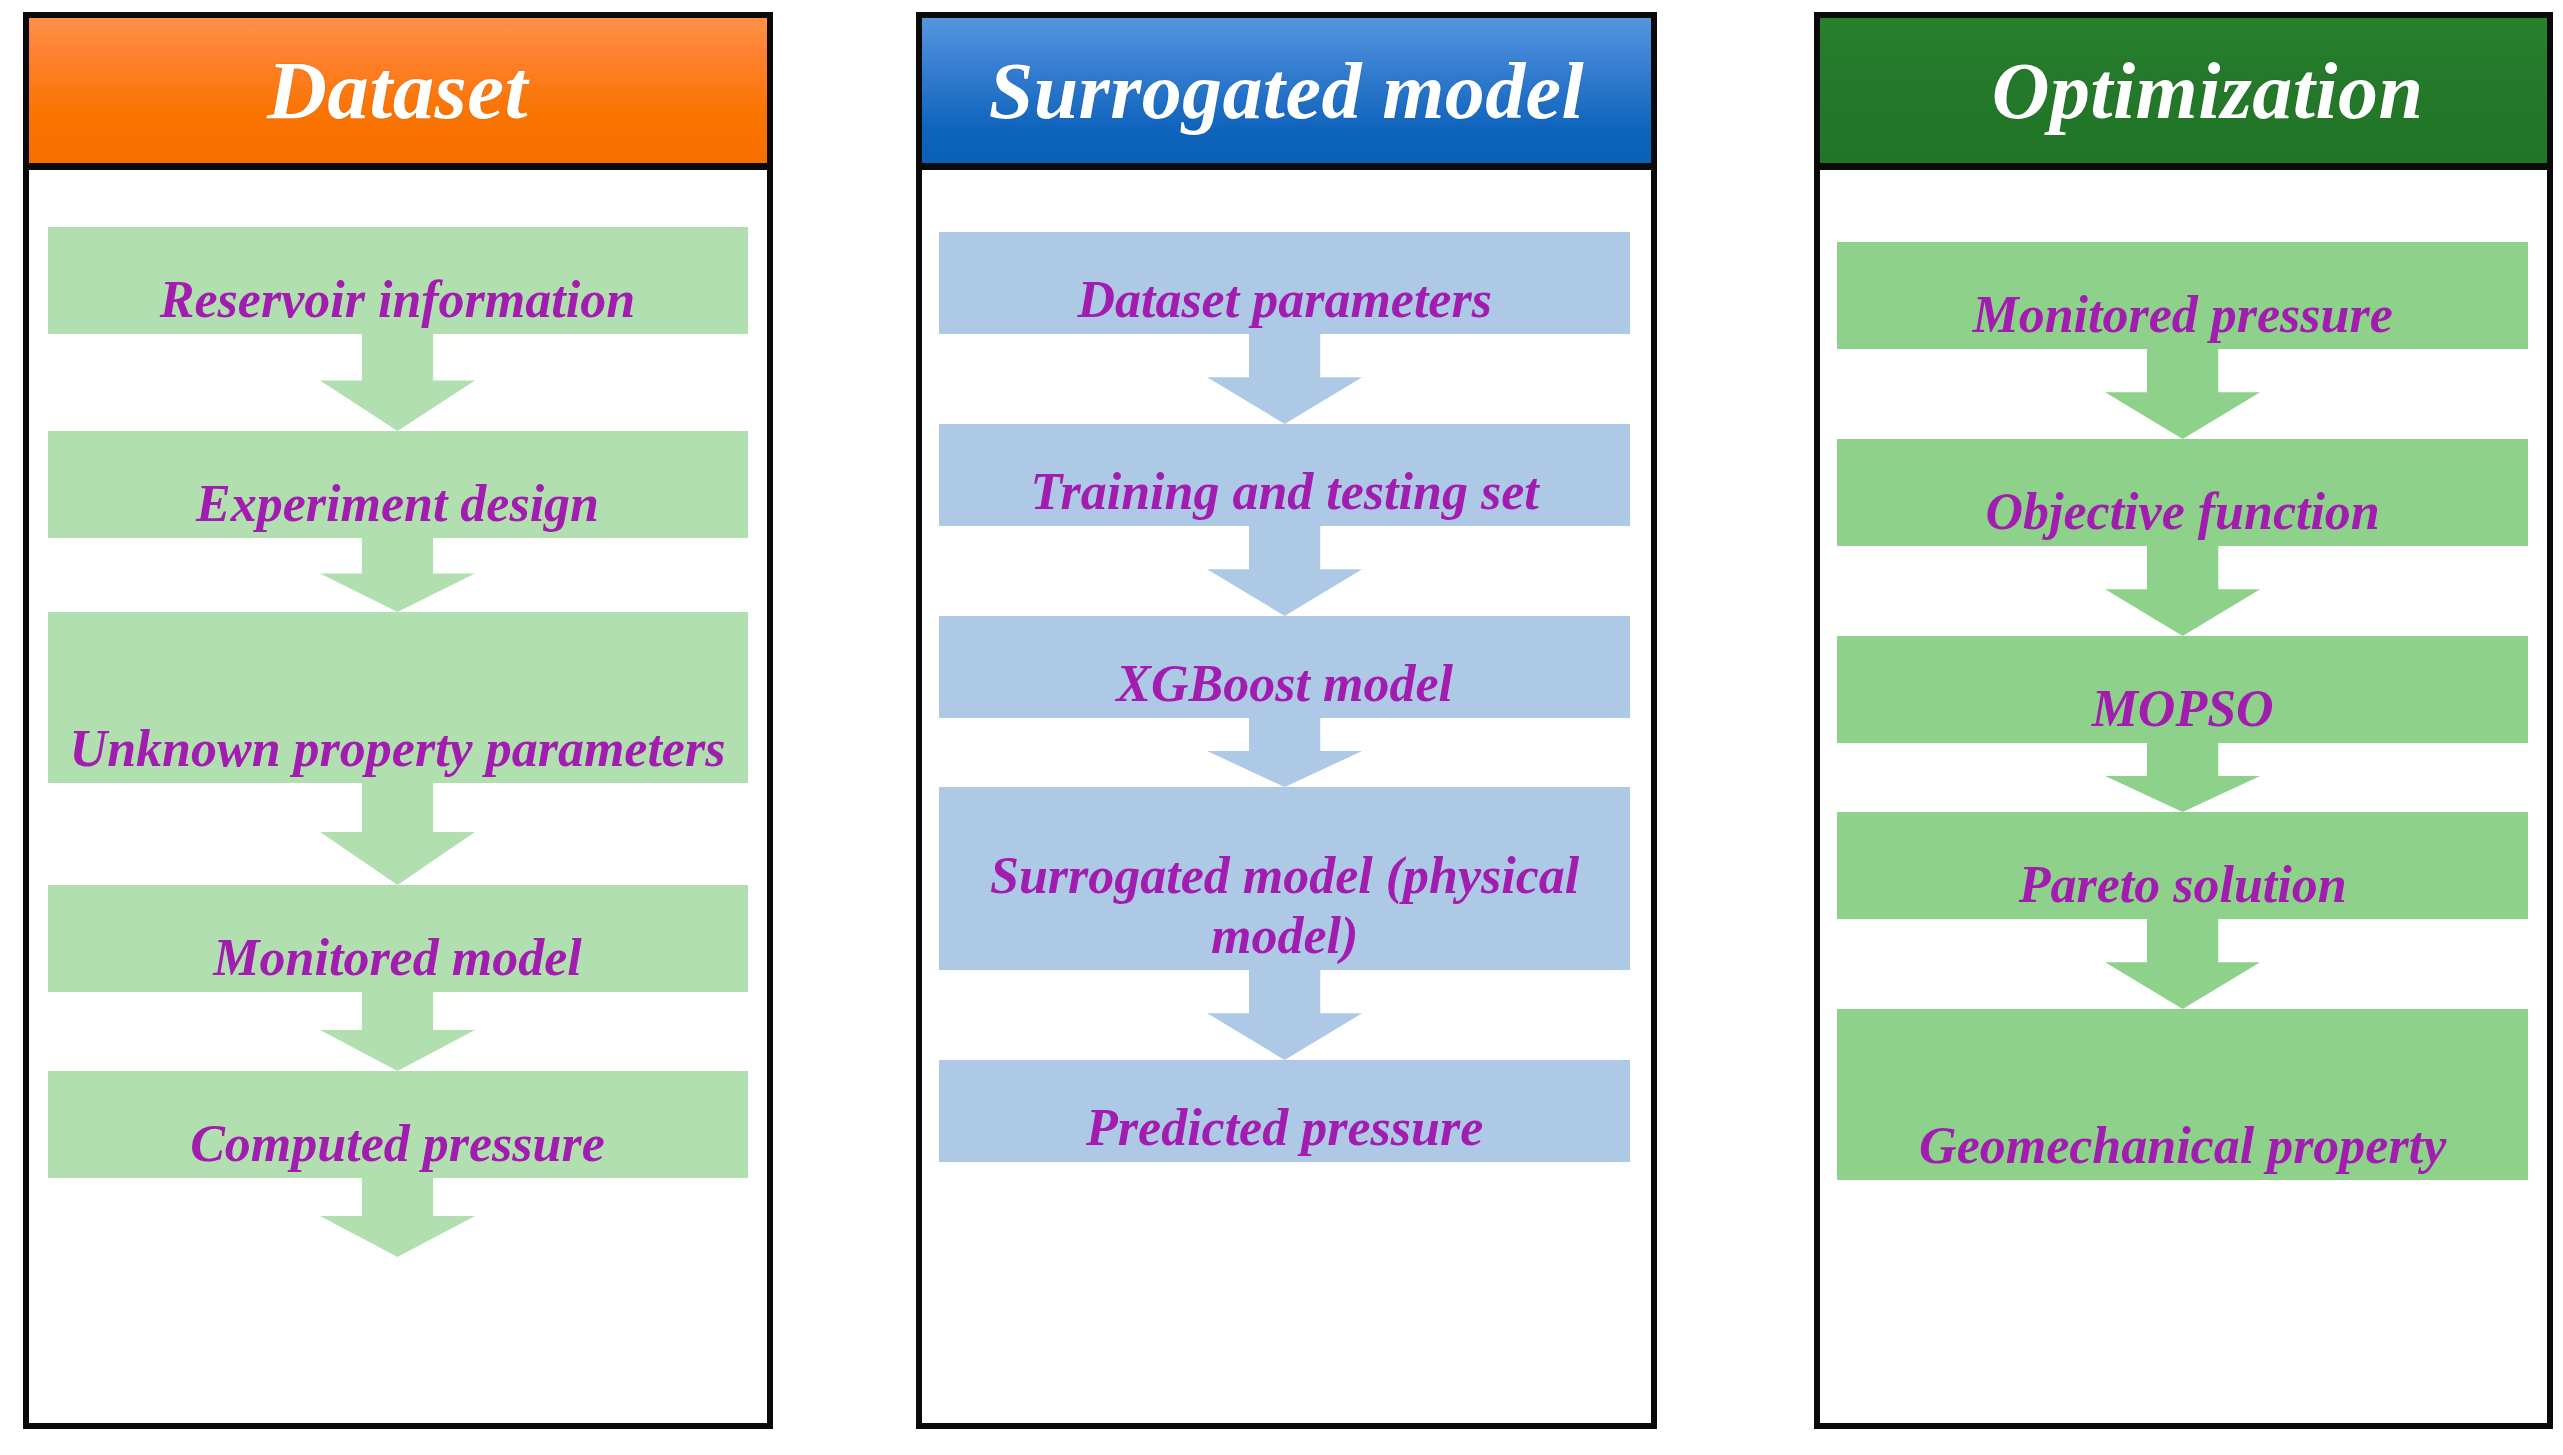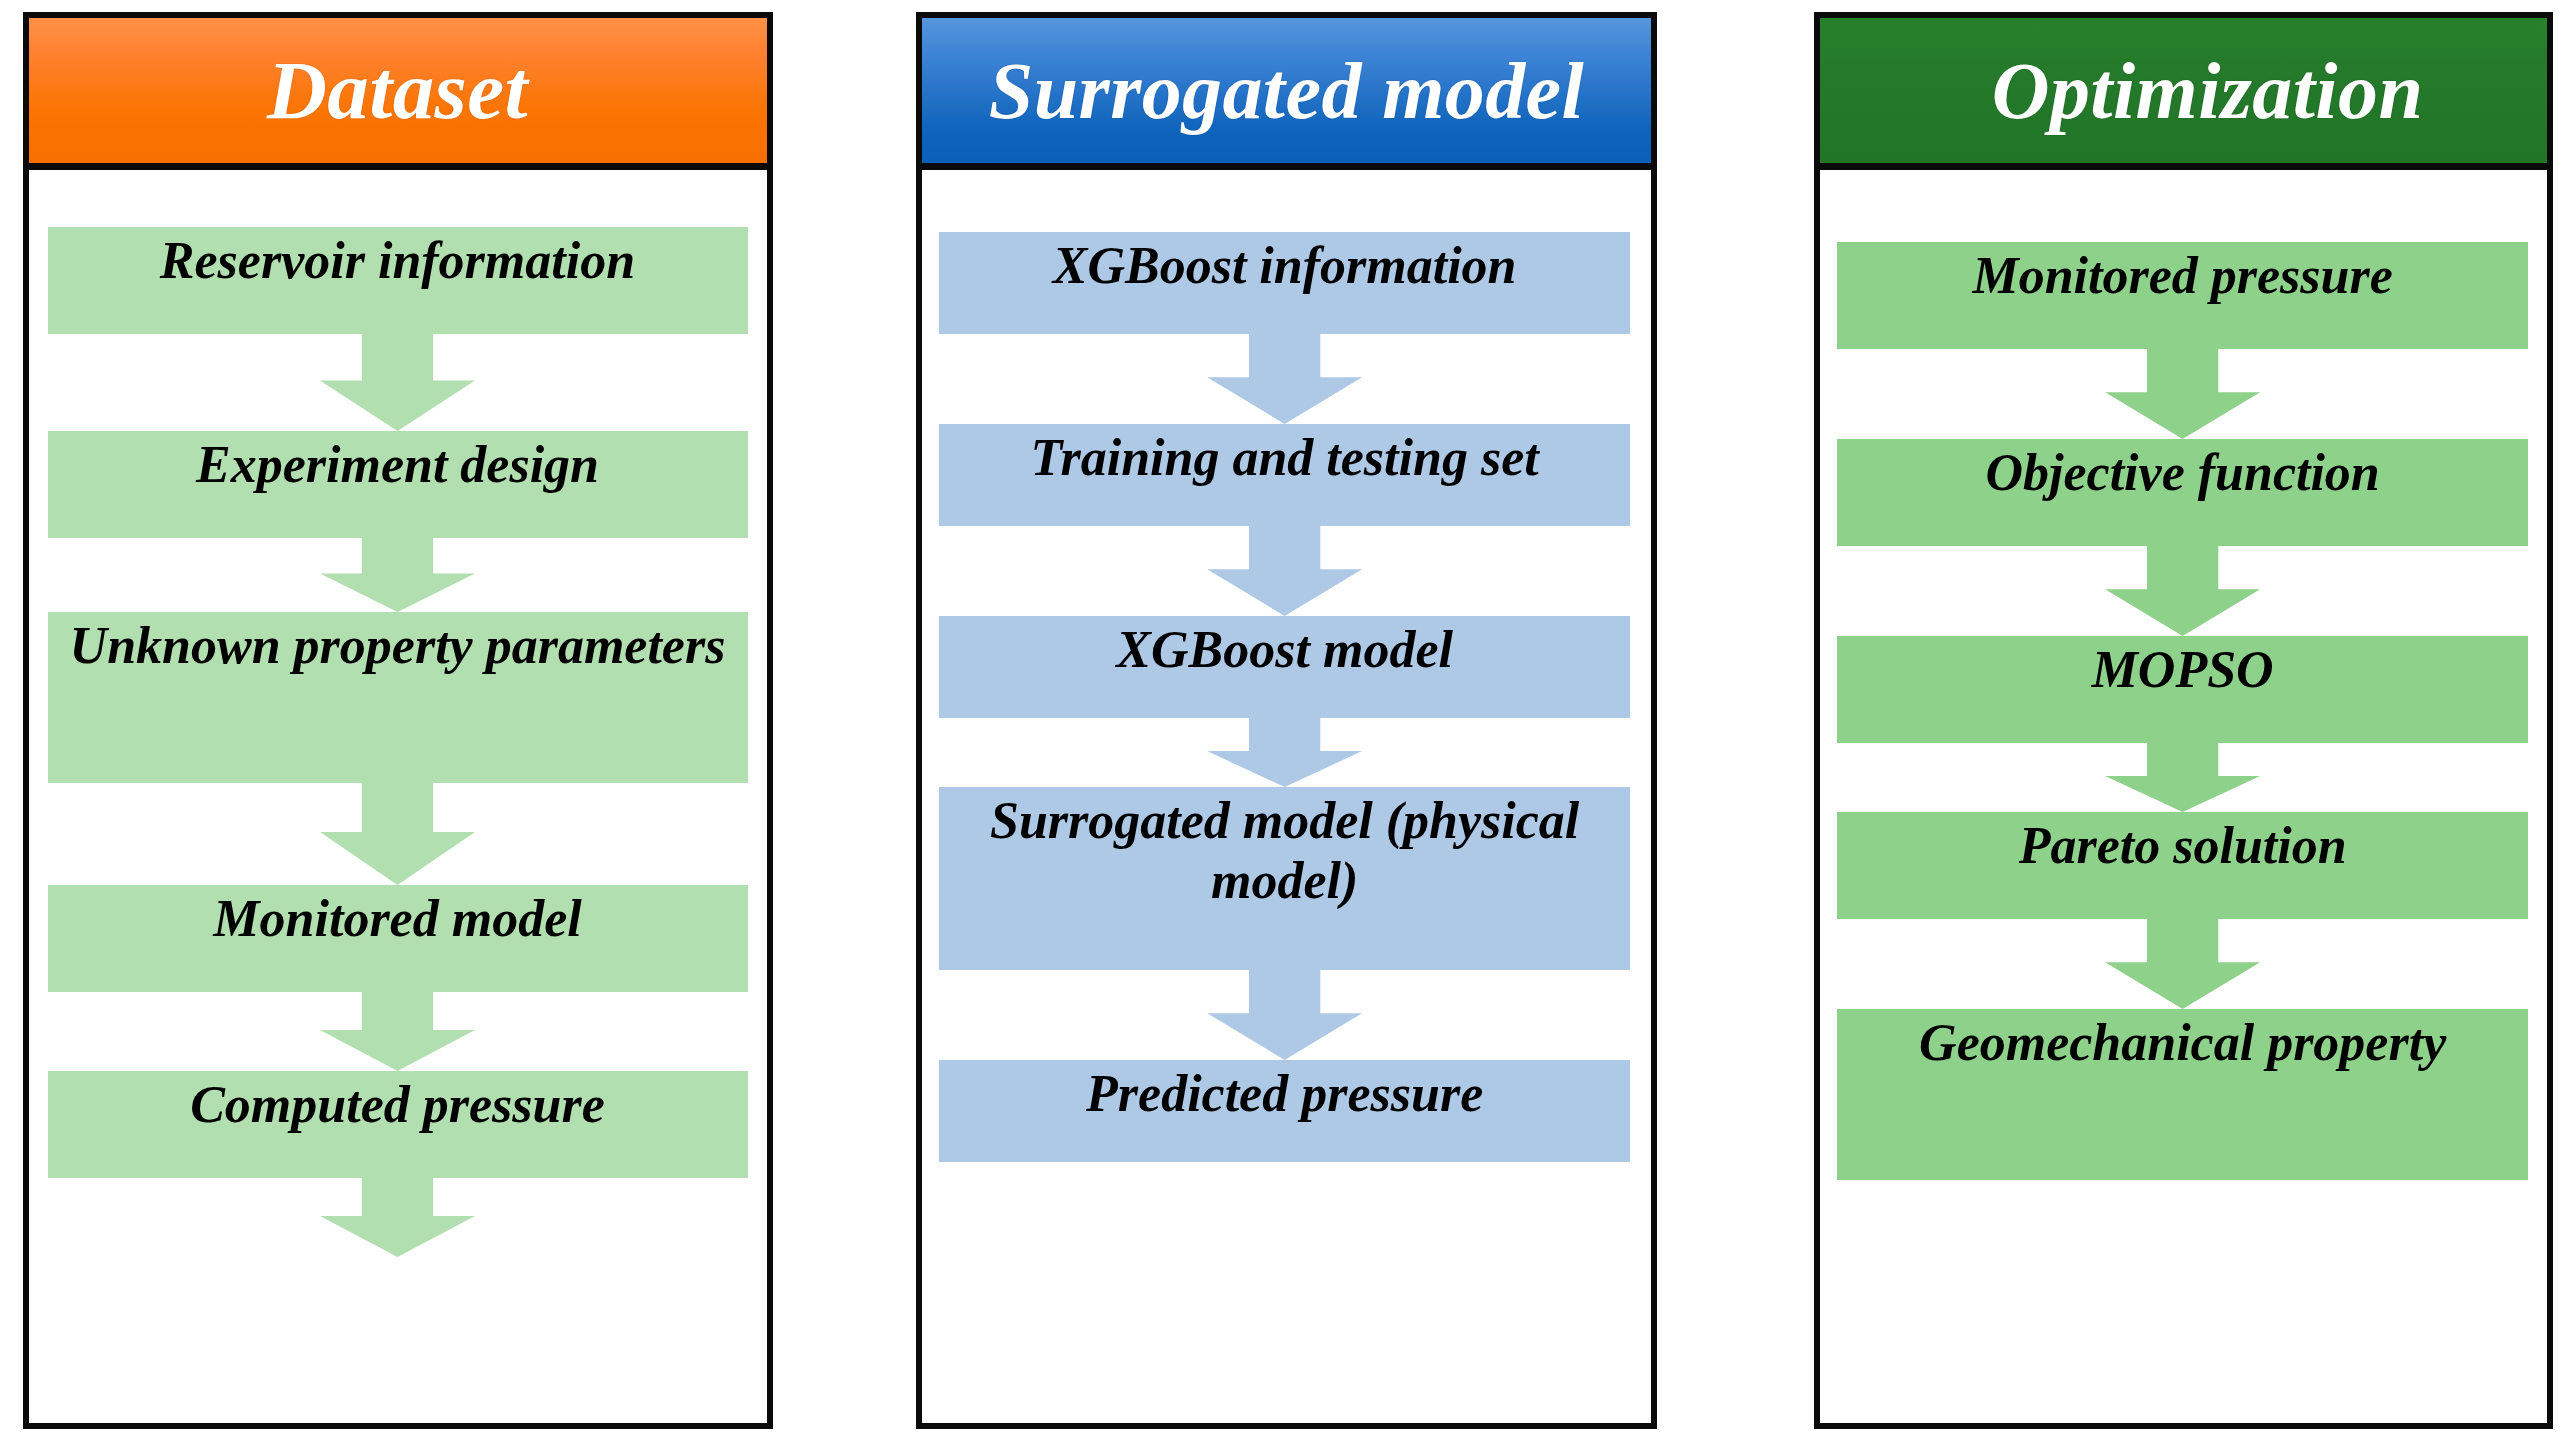--- a/index.html
+++ b/index.html
@@ -76,24 +76,24 @@
   }
   .panel--dataset .flow      { top: 57px;  left: 19px; right: 19px; }
   .panel--surrogate .flow    { top: 62px;  left: 17.3px; right: 21px; }
   .panel--optimization .flow { top: 66px;  left: 17.3px; right: 19px; margin-top: 6px; }
 
   
   .step {
     box-sizing: border-box;
     width: 100%;
     display: flex;
-    align-items: flex-start;
+    align-items: flex-end;
     justify-content: center;
     text-align: center;
-    color: #000000;
+    color: #a21caf;
     font-weight: bold;
     line-height: 1.16;
     padding: 3.5px 7px;
   }
   .step-label { display: block; }
 
   .panel--dataset .step      { background: #b2dfb0; font-size: 52px; height: 107px; }
   .panel--surrogate .step    { background: #aec9e6; font-size: 52px; height: 102px; }
   .panel--optimization .step { background: #8ed18b; font-size: 52px; height: 107px; }
 
@@ -186,21 +186,21 @@
   </section>
 
   <section class="panel panel--surrogate">
     <header class="panel-header">
       <span class="panel-title">Surrogated model</span>
     </header>
     <div class="panel-body">
       <div class="flow">
 
         <div class="step">
-          <span class="step-label">XGBoost information</span>
+          <span class="step-label">Dataset parameters</span>
         </div>
 
         <div class="arrow arrow--blue arrow--h104">
           <div class="arrow-shape"></div>
         </div>
 
         <div class="step">
           <span class="step-label">Training and testing set</span>
         </div>
 

